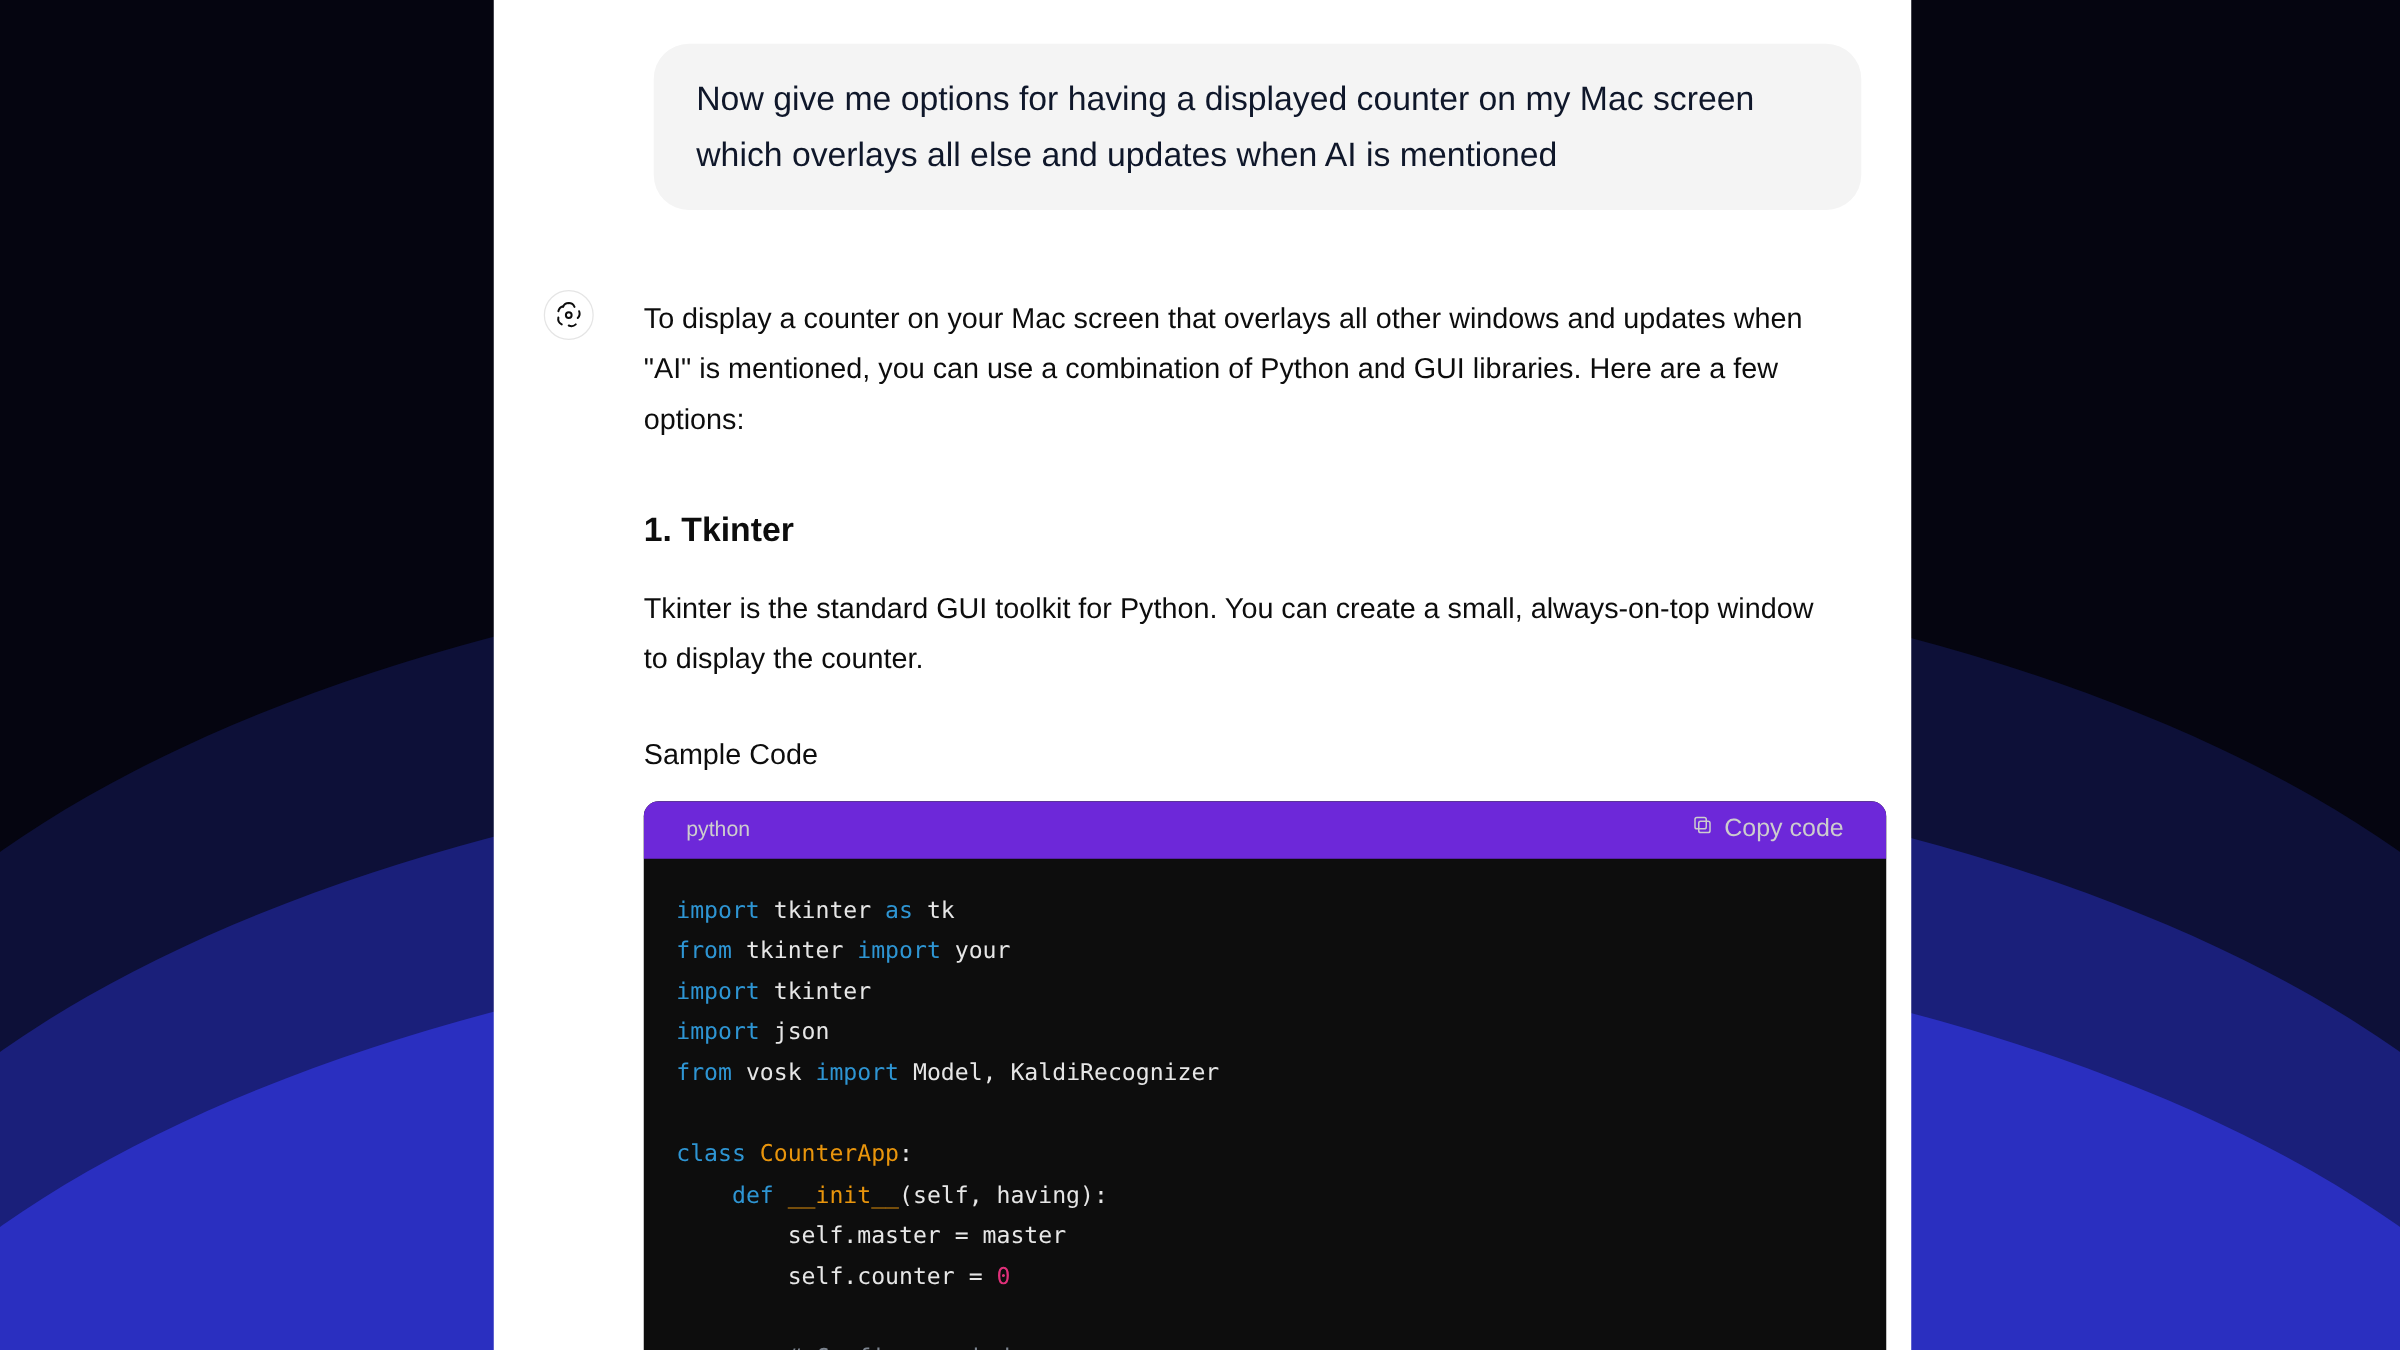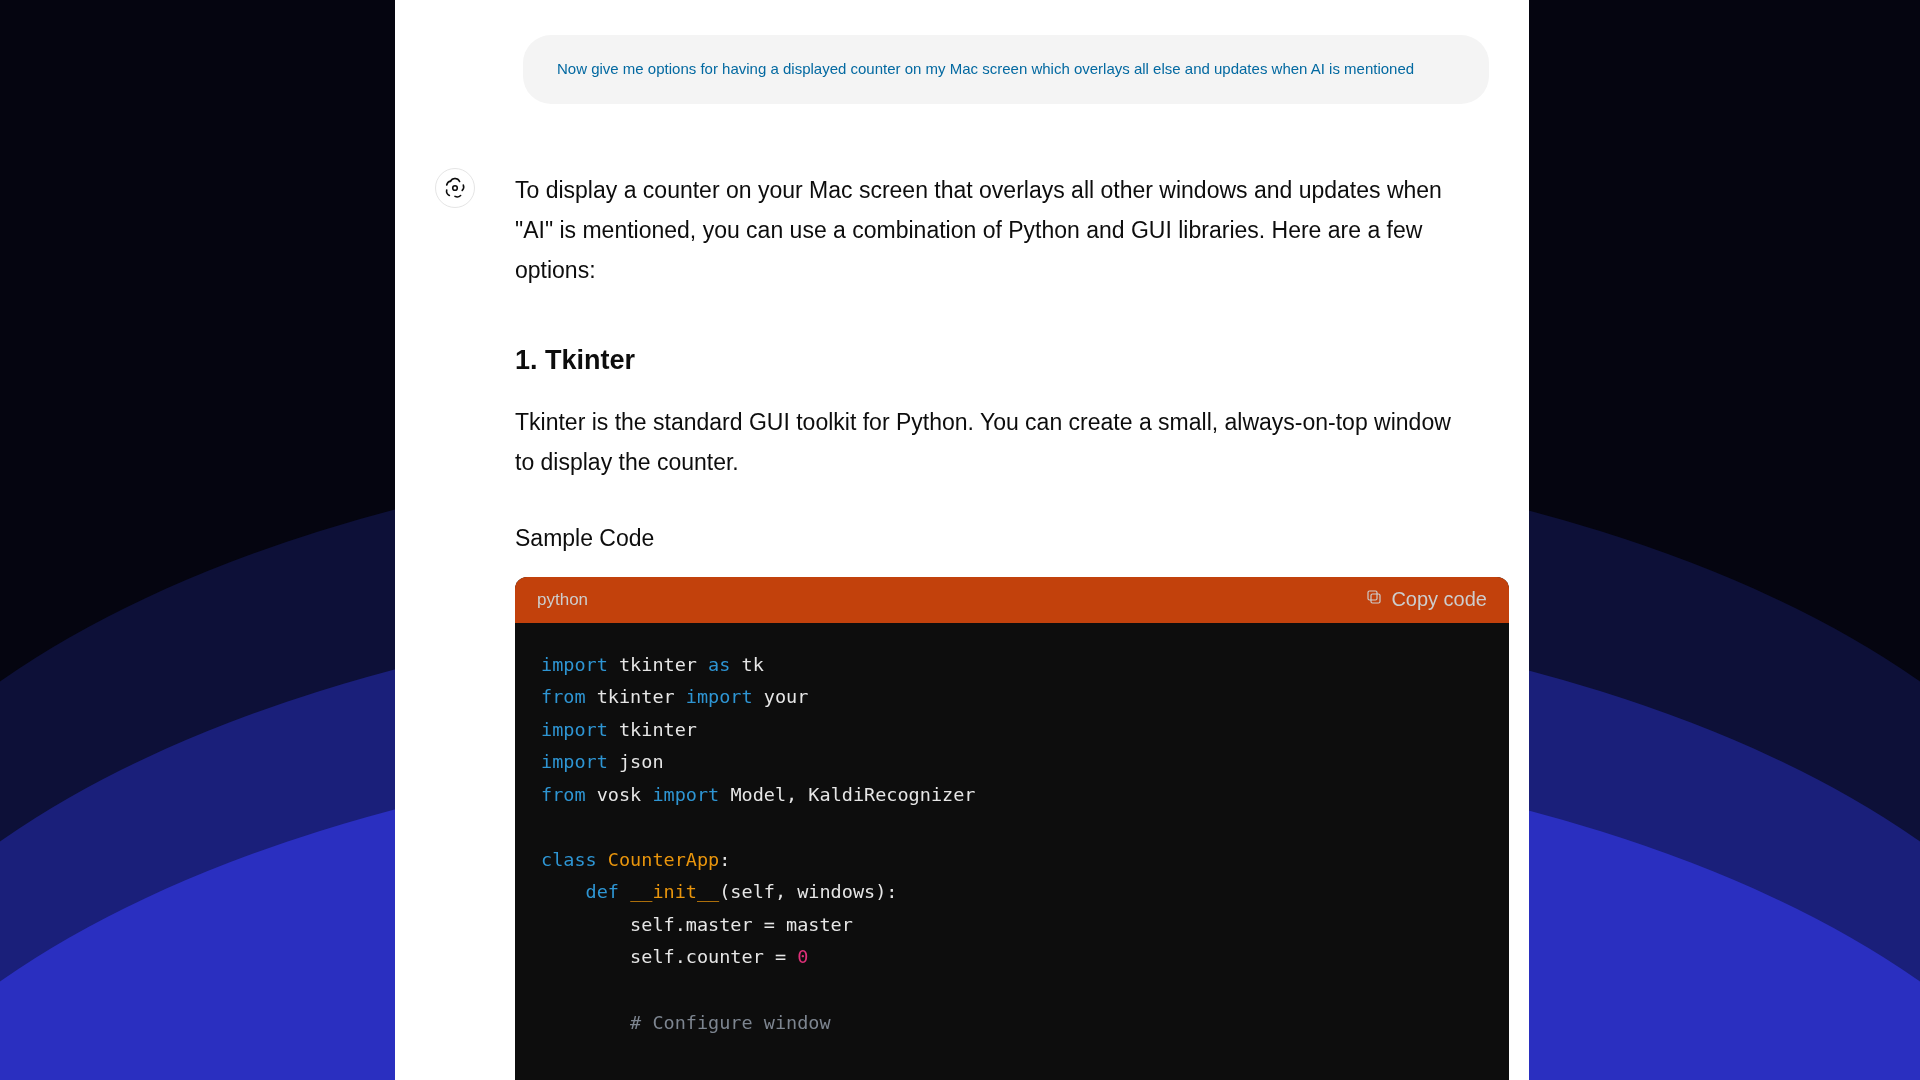--- a/index.html
+++ b/index.html
@@ -49,23 +49,23 @@
   }
 
   
   .user-msg {
     margin: 35px 0 0 auto;
     width: 966px;
     background: #f4f4f4;
     border-radius: 28px;
     padding: 22px 34px;
     box-sizing: border-box;
-    font-size: 15px;
+    font-size: 27px;
     line-height: 1.65;
-    color: #0369a1;
+    color: #0f172a;
   }
 
   
   .assistant-block {
     position: relative;
     margin-top: 66px;
   }
   .assistant-avatar {
     position: absolute;
     left: -80px;
@@ -105,22 +105,22 @@
     margin-top: 4px;
     border-radius: 12px;
     overflow: hidden;
     background: #0d0d0d;
   }
   .code-header {
     display: flex;
     align-items: center;
     justify-content: space-between;
     height: 46px;
-    padding: 0 22px;
-    background: #c2410c;
+    padding: 0 34px;
+    background: #6d28d9;
     color: #cdcdcd;
     font-size: 17px;
   }
   .copy-btn {
     display: inline-flex;
     align-items: center;
     gap: 8px;
     cursor: pointer;
     color: #cdcdcd;
     font-size: 20px;
@@ -193,21 +193,21 @@
             </span>
           </div>
 
 <div class="code-body"><span class="tok-kw">import</span> <span>tkinter</span> <span class="tok-kw">as</span> <span>tk</span>
 <span class="tok-kw">from</span> <span>tkinter</span> <span class="tok-kw">import</span> <span>your</span>
 <span class="tok-kw">import</span> <span>tkinter</span>
 <span class="tok-kw">import</span> <span>json</span>
 <span class="tok-kw">from</span> <span>vosk</span> <span class="tok-kw">import</span> <span>Model</span><span>, </span><span>KaldiRecognizer</span>
 
 <span class="tok-kw">class</span> <span class="tok-cls">CounterApp</span><span>:</span>
-    <span class="tok-kw">def</span> <span class="tok-cls">__init__</span><span>(self, windows):</span>
+    <span class="tok-kw">def</span> <span class="tok-cls">__init__</span><span>(self, having):</span>
         <span>self.master = master</span>
         <span>self.counter = </span><span class="tok-num">0</span>
 
         <span class="tok-cmt"># Configure window</span>
         
         
         
 </div>
         </div>
       </div>

